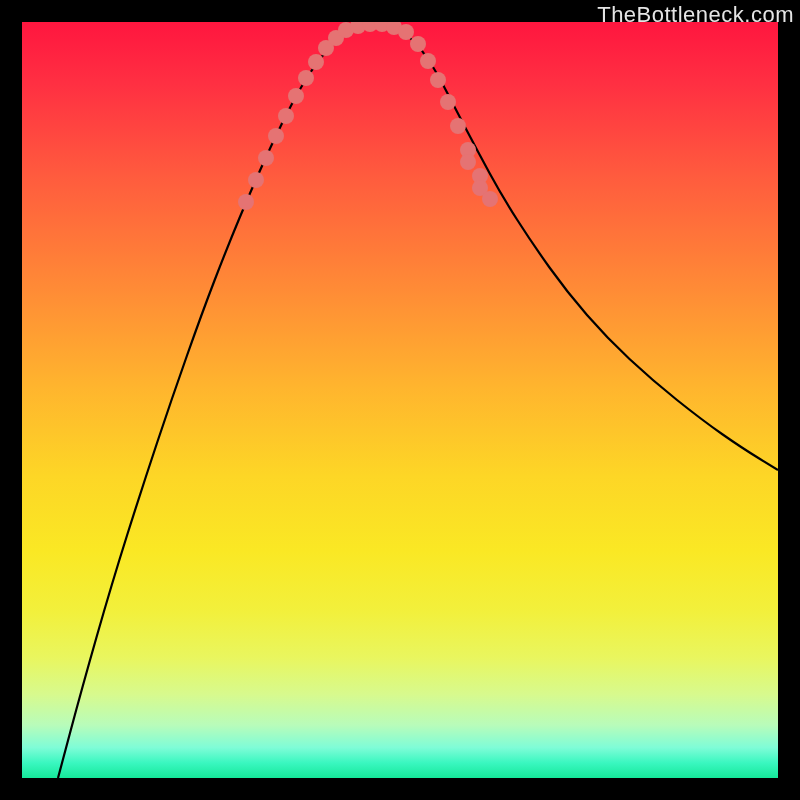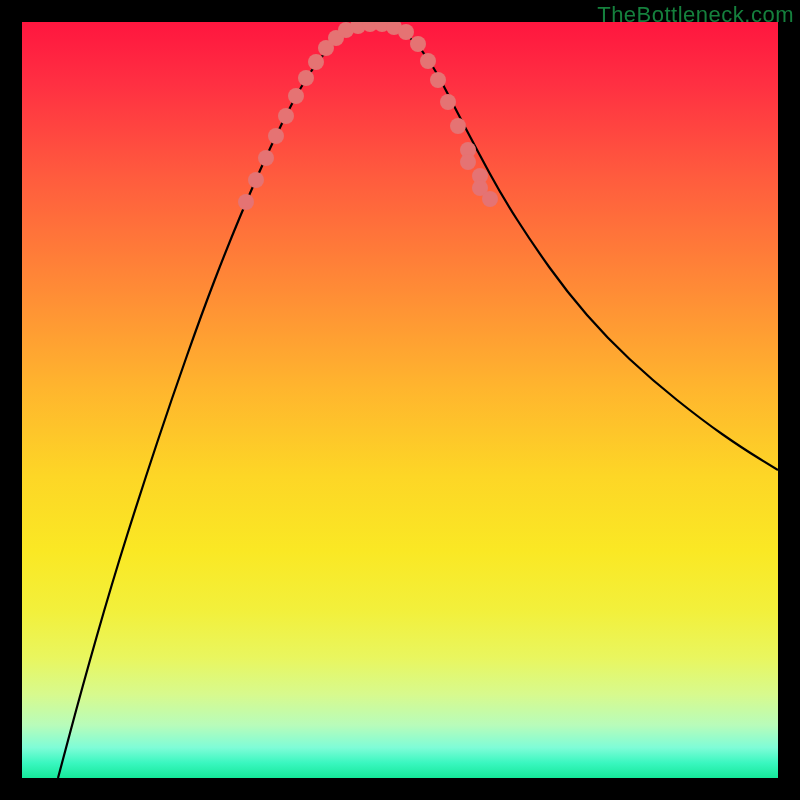--- a/index.html
+++ b/index.html
@@ -33,21 +33,21 @@
       #7efcd7 96%,
       #3af7c0 98%,
       #15e89a 100%
     );
     box-sizing: border-box;
   }
   .watermark {
     position: absolute;
     top: 2px;
     right: 6px;
-    color: #15803d;
+    color: #e5e5e5;
     font-size: 22px;
     font-weight: 400;
     letter-spacing: 0.5px;
     z-index: 10;
     user-select: none;
   }
   svg.plot {
     position: absolute;
     left: 0;
     top: 0;

